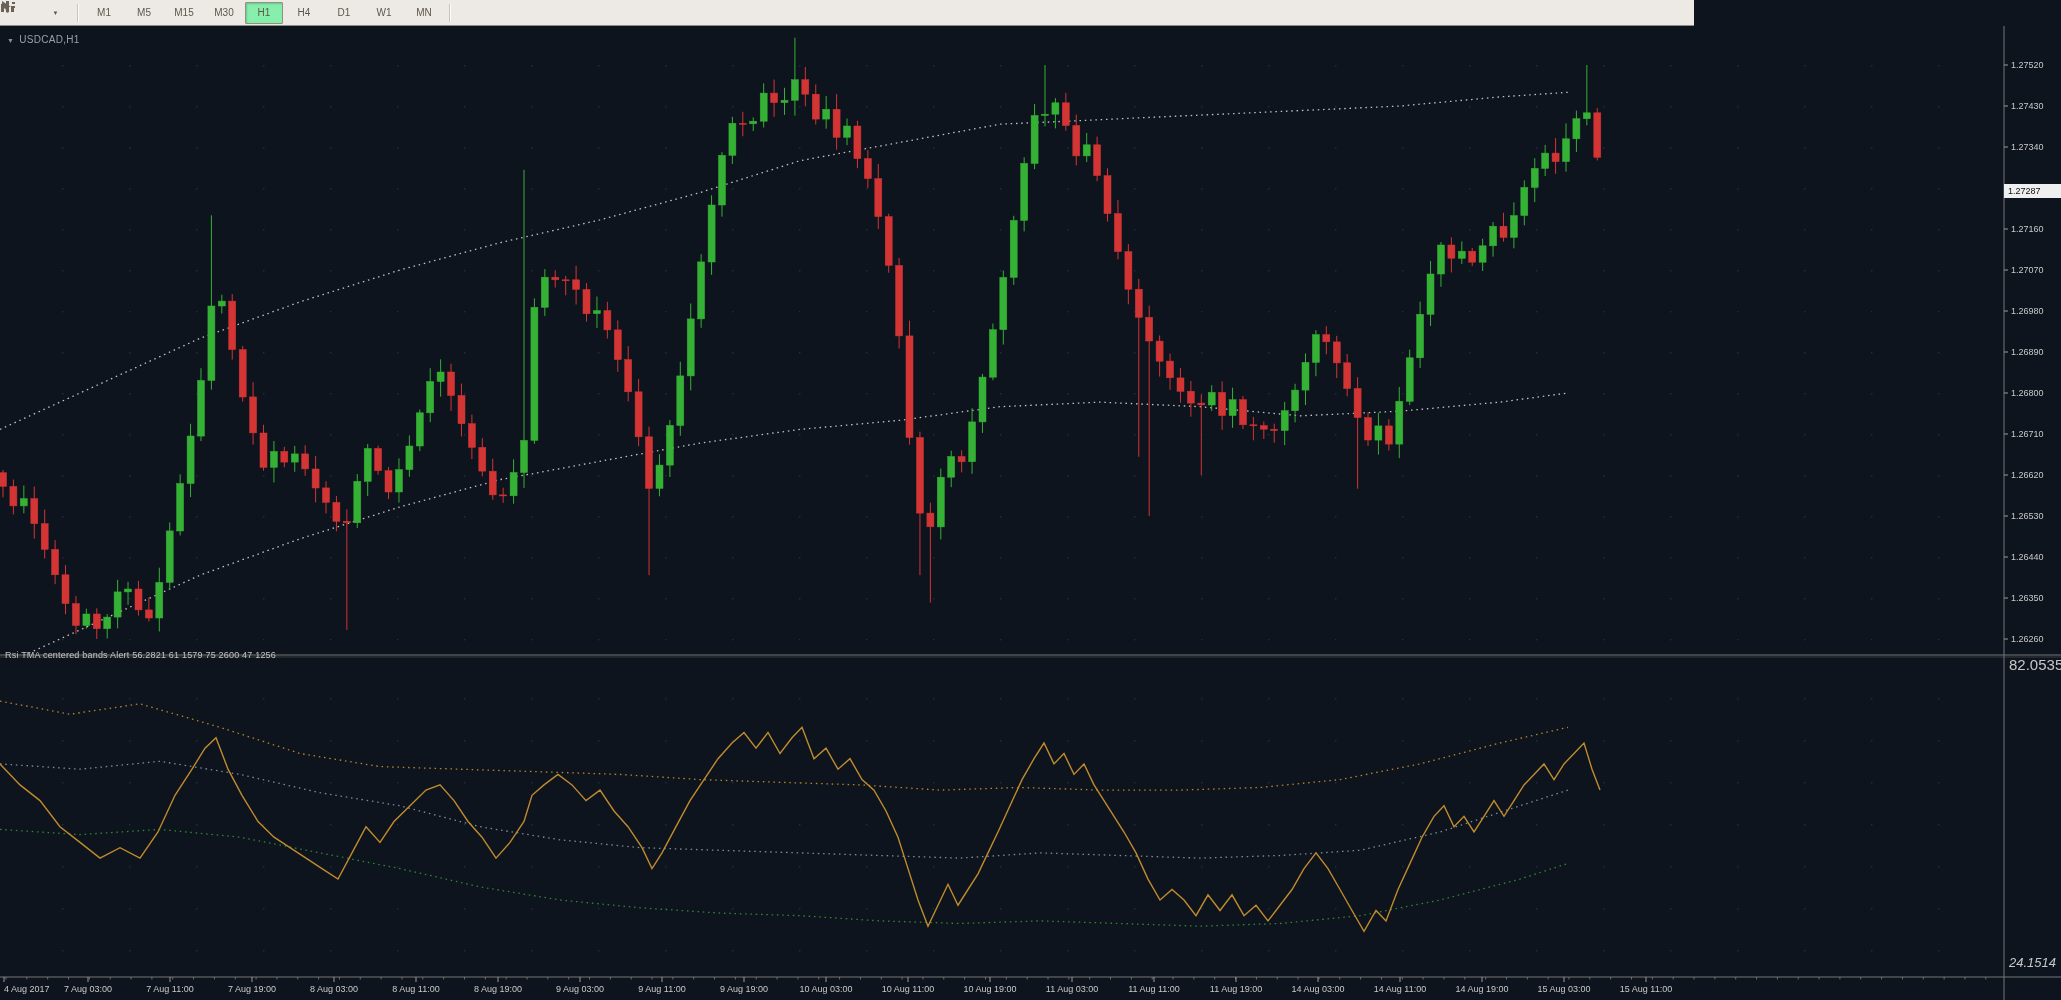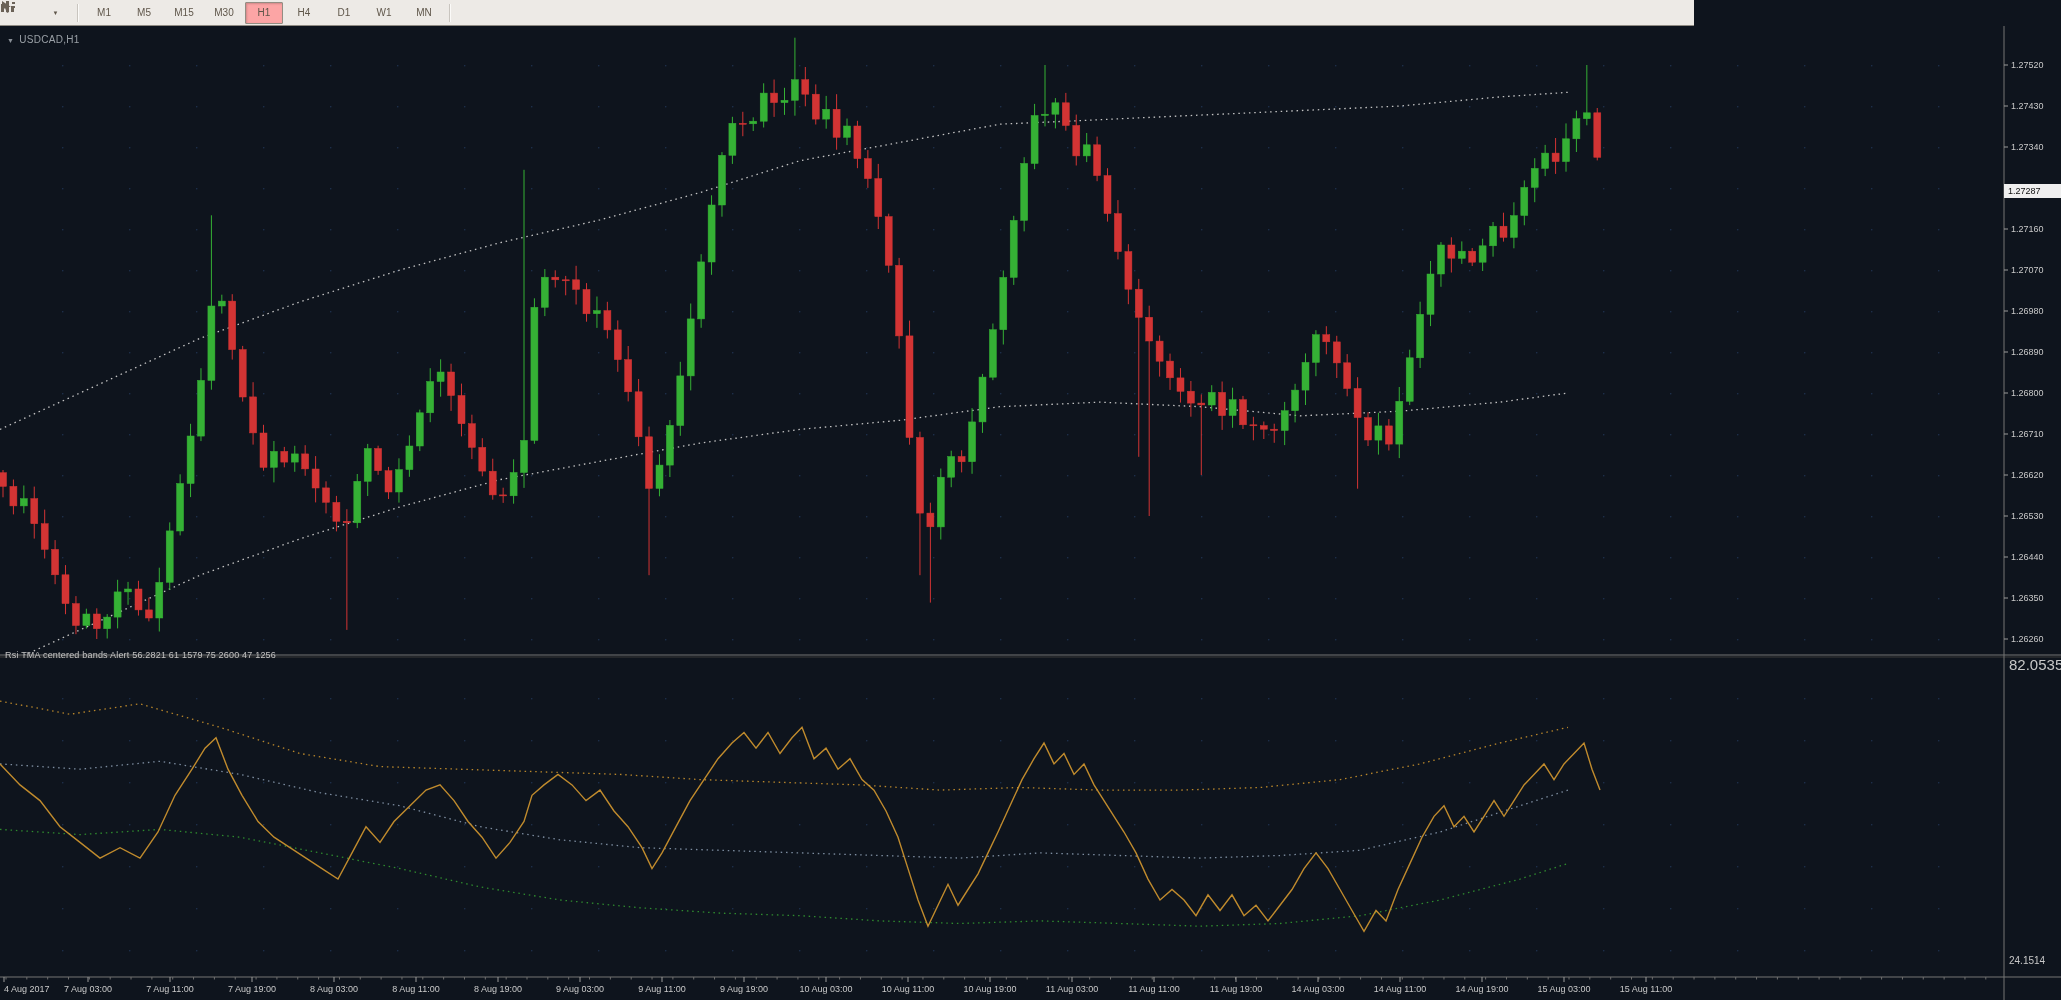--- a/index.html
+++ b/index.html
@@ -4,31 +4,31 @@
 <style>
   html,body{margin:0;padding:0;background:#0e141d;}
   body{width:2061px;height:1000px;position:relative;overflow:hidden;
        font-family:"Liberation Sans",sans-serif;-webkit-font-smoothing:none;}
   
   .toolbar{position:absolute;left:0;top:0;width:1694px;height:26px;background:#edeae6;
            border-bottom:1px solid #8f8a82;display:flex;align-items:center;box-sizing:border-box;}
   .tbtn{height:20px;min-width:24px;margin:0 1px;display:flex;align-items:center;justify-content:center;
         color:#5f564a;font-size:10px;padding:0 6px;border:1px solid transparent;border-radius:1px;cursor:default;}
   .tbtn.icon{padding:0 4px;}
-  .tbtn.active{background:#fca5a5;border:1px solid #938d83;box-shadow:inset 1px 1px 2px rgba(0,0,0,.18);}
+  .tbtn.active{background:#86efac;border:1px solid #938d83;box-shadow:inset 1px 1px 2px rgba(0,0,0,.18);}
   .tsep{width:1px;height:18px;background:#c9c5bf;border-right:1px solid #fbfaf8;margin:0 5px;}
   .caret{font-size:6px;color:#5f564a;margin-left:3px;}
   
   .chartwrap{position:absolute;left:0;top:26px;width:2061px;height:974px;background:#0e141d;}
   svg{position:absolute;left:0;top:0;}
   .symlabel{position:absolute;left:7px;top:8px;color:#9aa0a6;font-size:10px;letter-spacing:.3px;}
   .symlabel .arrow{font-size:7px;color:#8a9097;margin-right:5px;}
   .indlabel{position:absolute;left:5px;top:624px;color:#c3c3c3;font-size:9px;letter-spacing:.2px;}
   .scalemax{position:absolute;left:2009px;top:630px;color:#c8c8c8;font-size:15px;}
-  .scalemin{position:absolute;left:2009px;top:929px;color:#c8c8c8;font-size:10px;}
+  .scalemin{position:absolute;left:2009px;top:929px;color:#c8c8c8;font-size:13px;font-style:italic;}
   .pricebox{position:absolute;left:2004px;top:138px;width:57px;height:14px;background:#efefef;
             color:#101010;font-size:9px;display:flex;align-items:center;padding-left:4px;box-sizing:border-box;}
 </style>
 </head>
 <body>
 
 <div class="toolbar">
   <div class="tbtn icon">
     <svg width="15" height="13">
       <rect x="1" y="4" width="3" height="8" fill="#6b6257"></rect>

